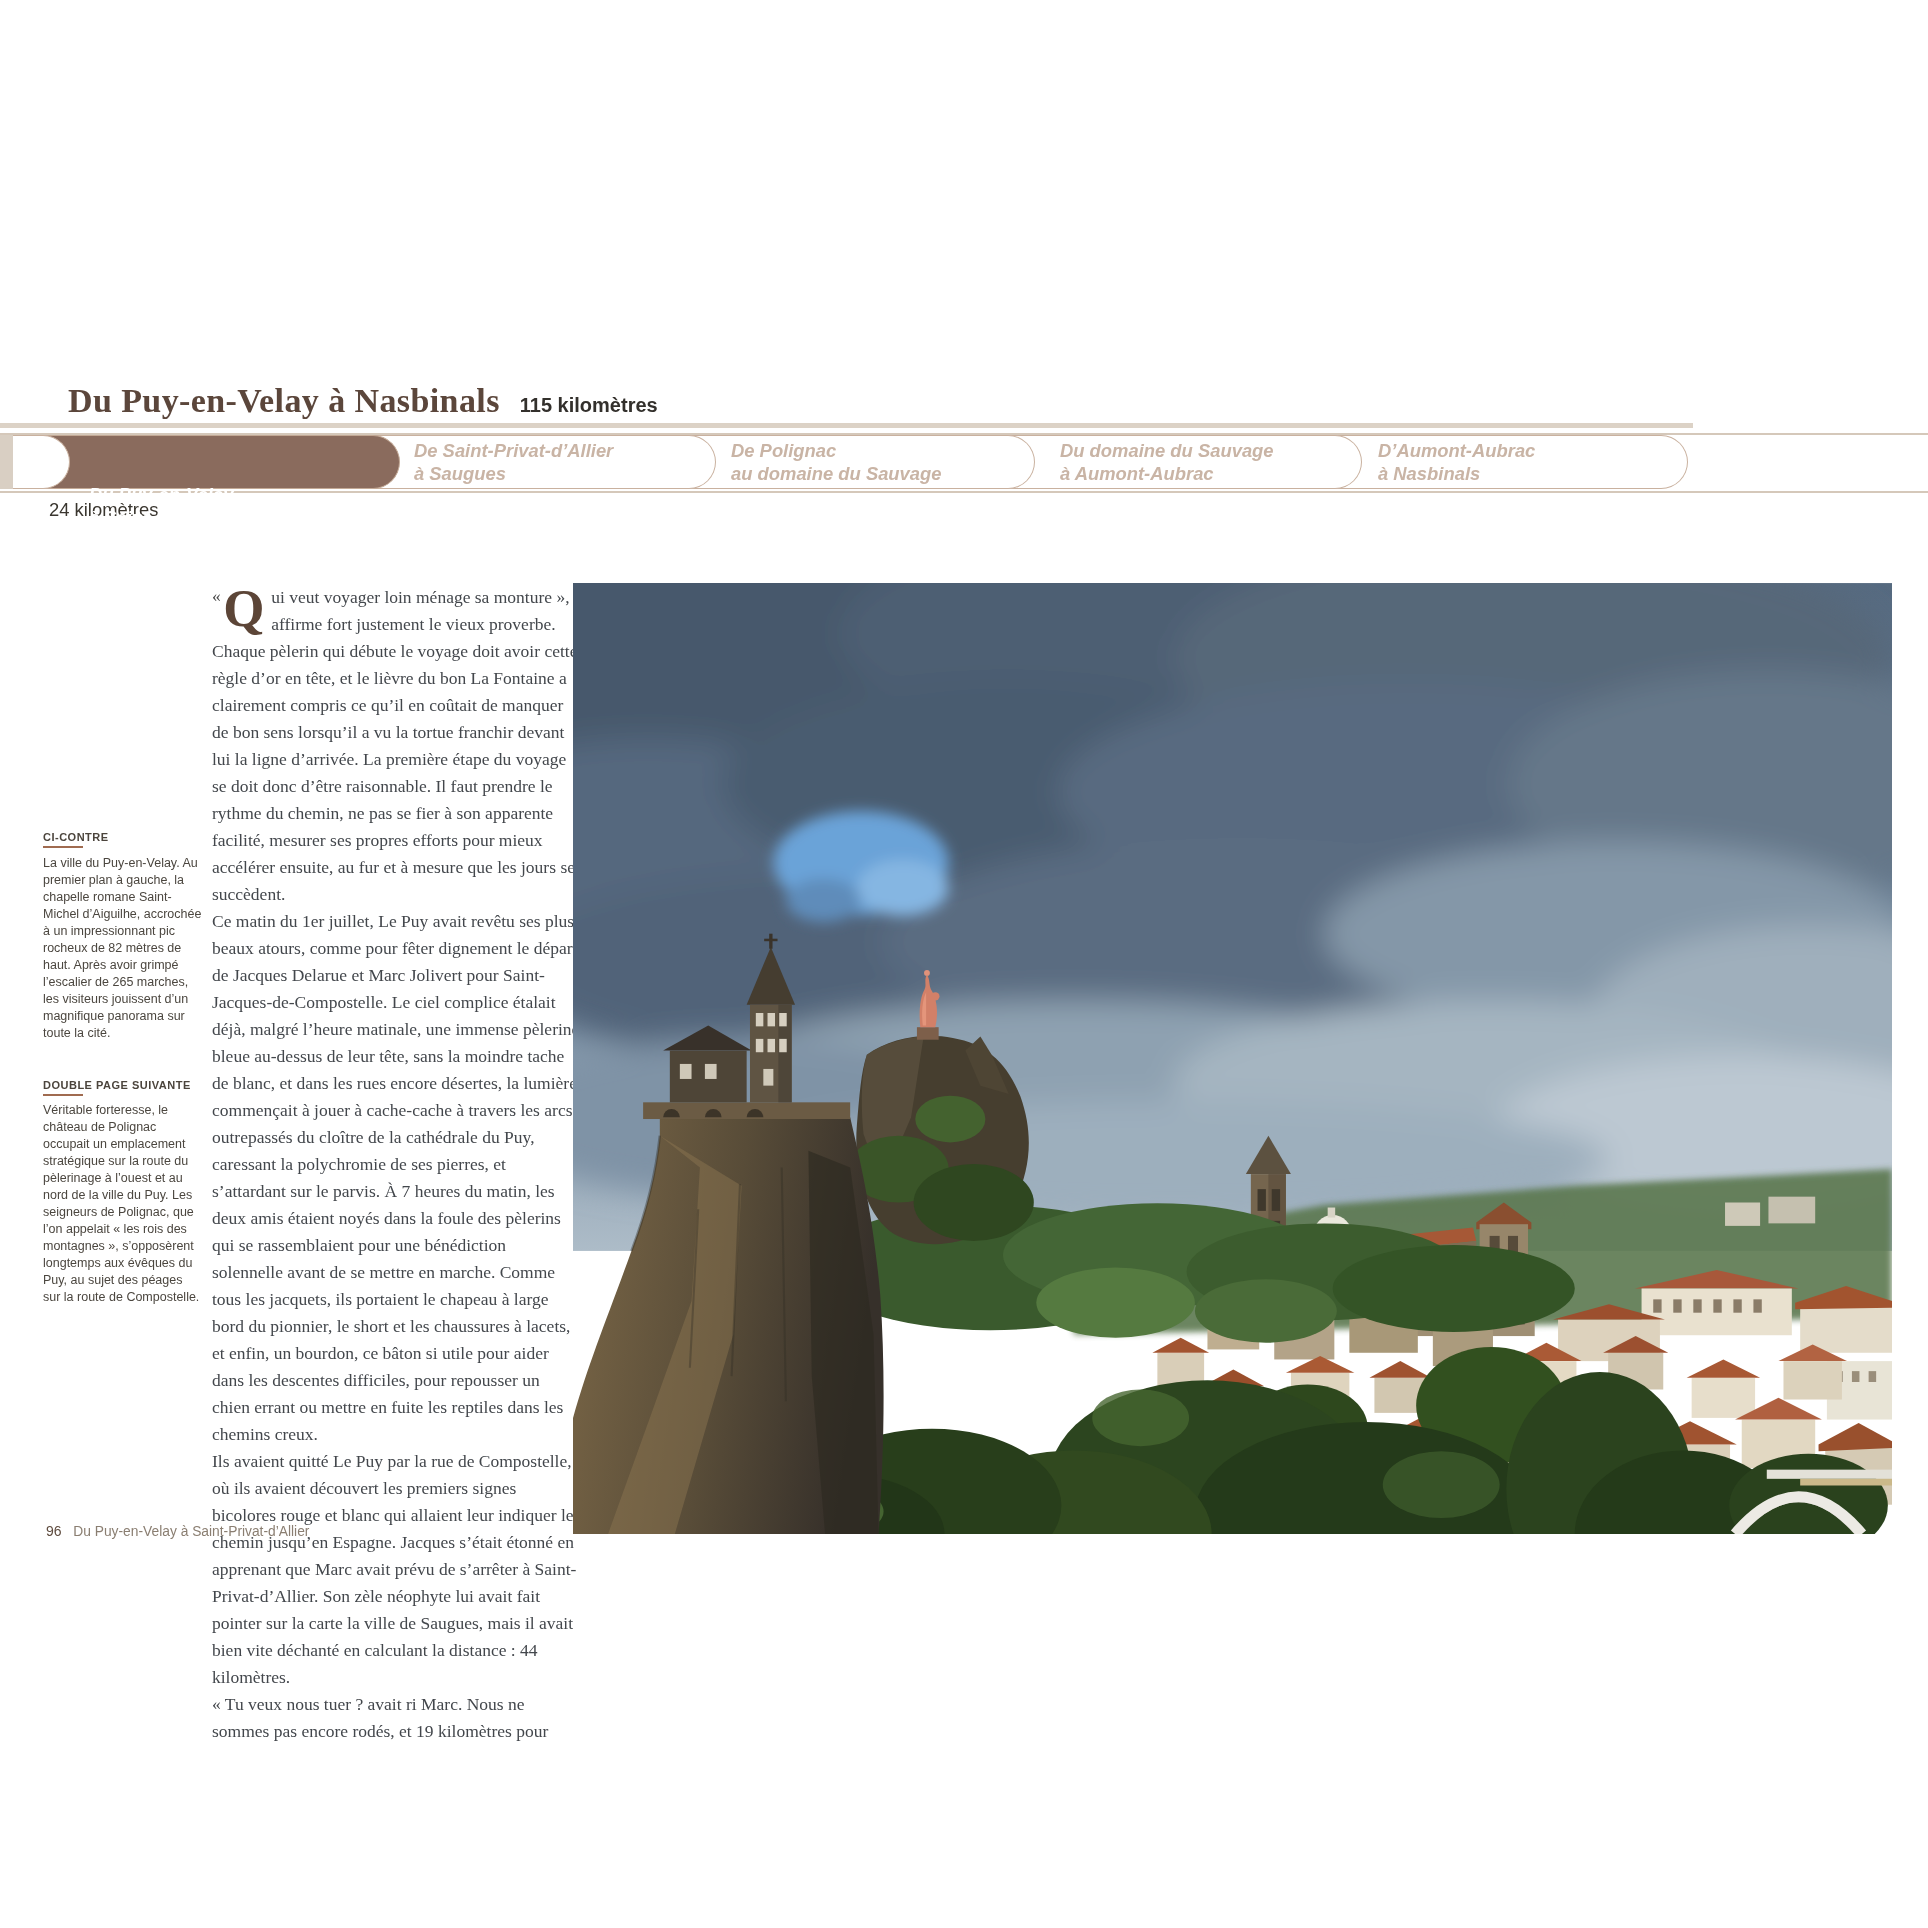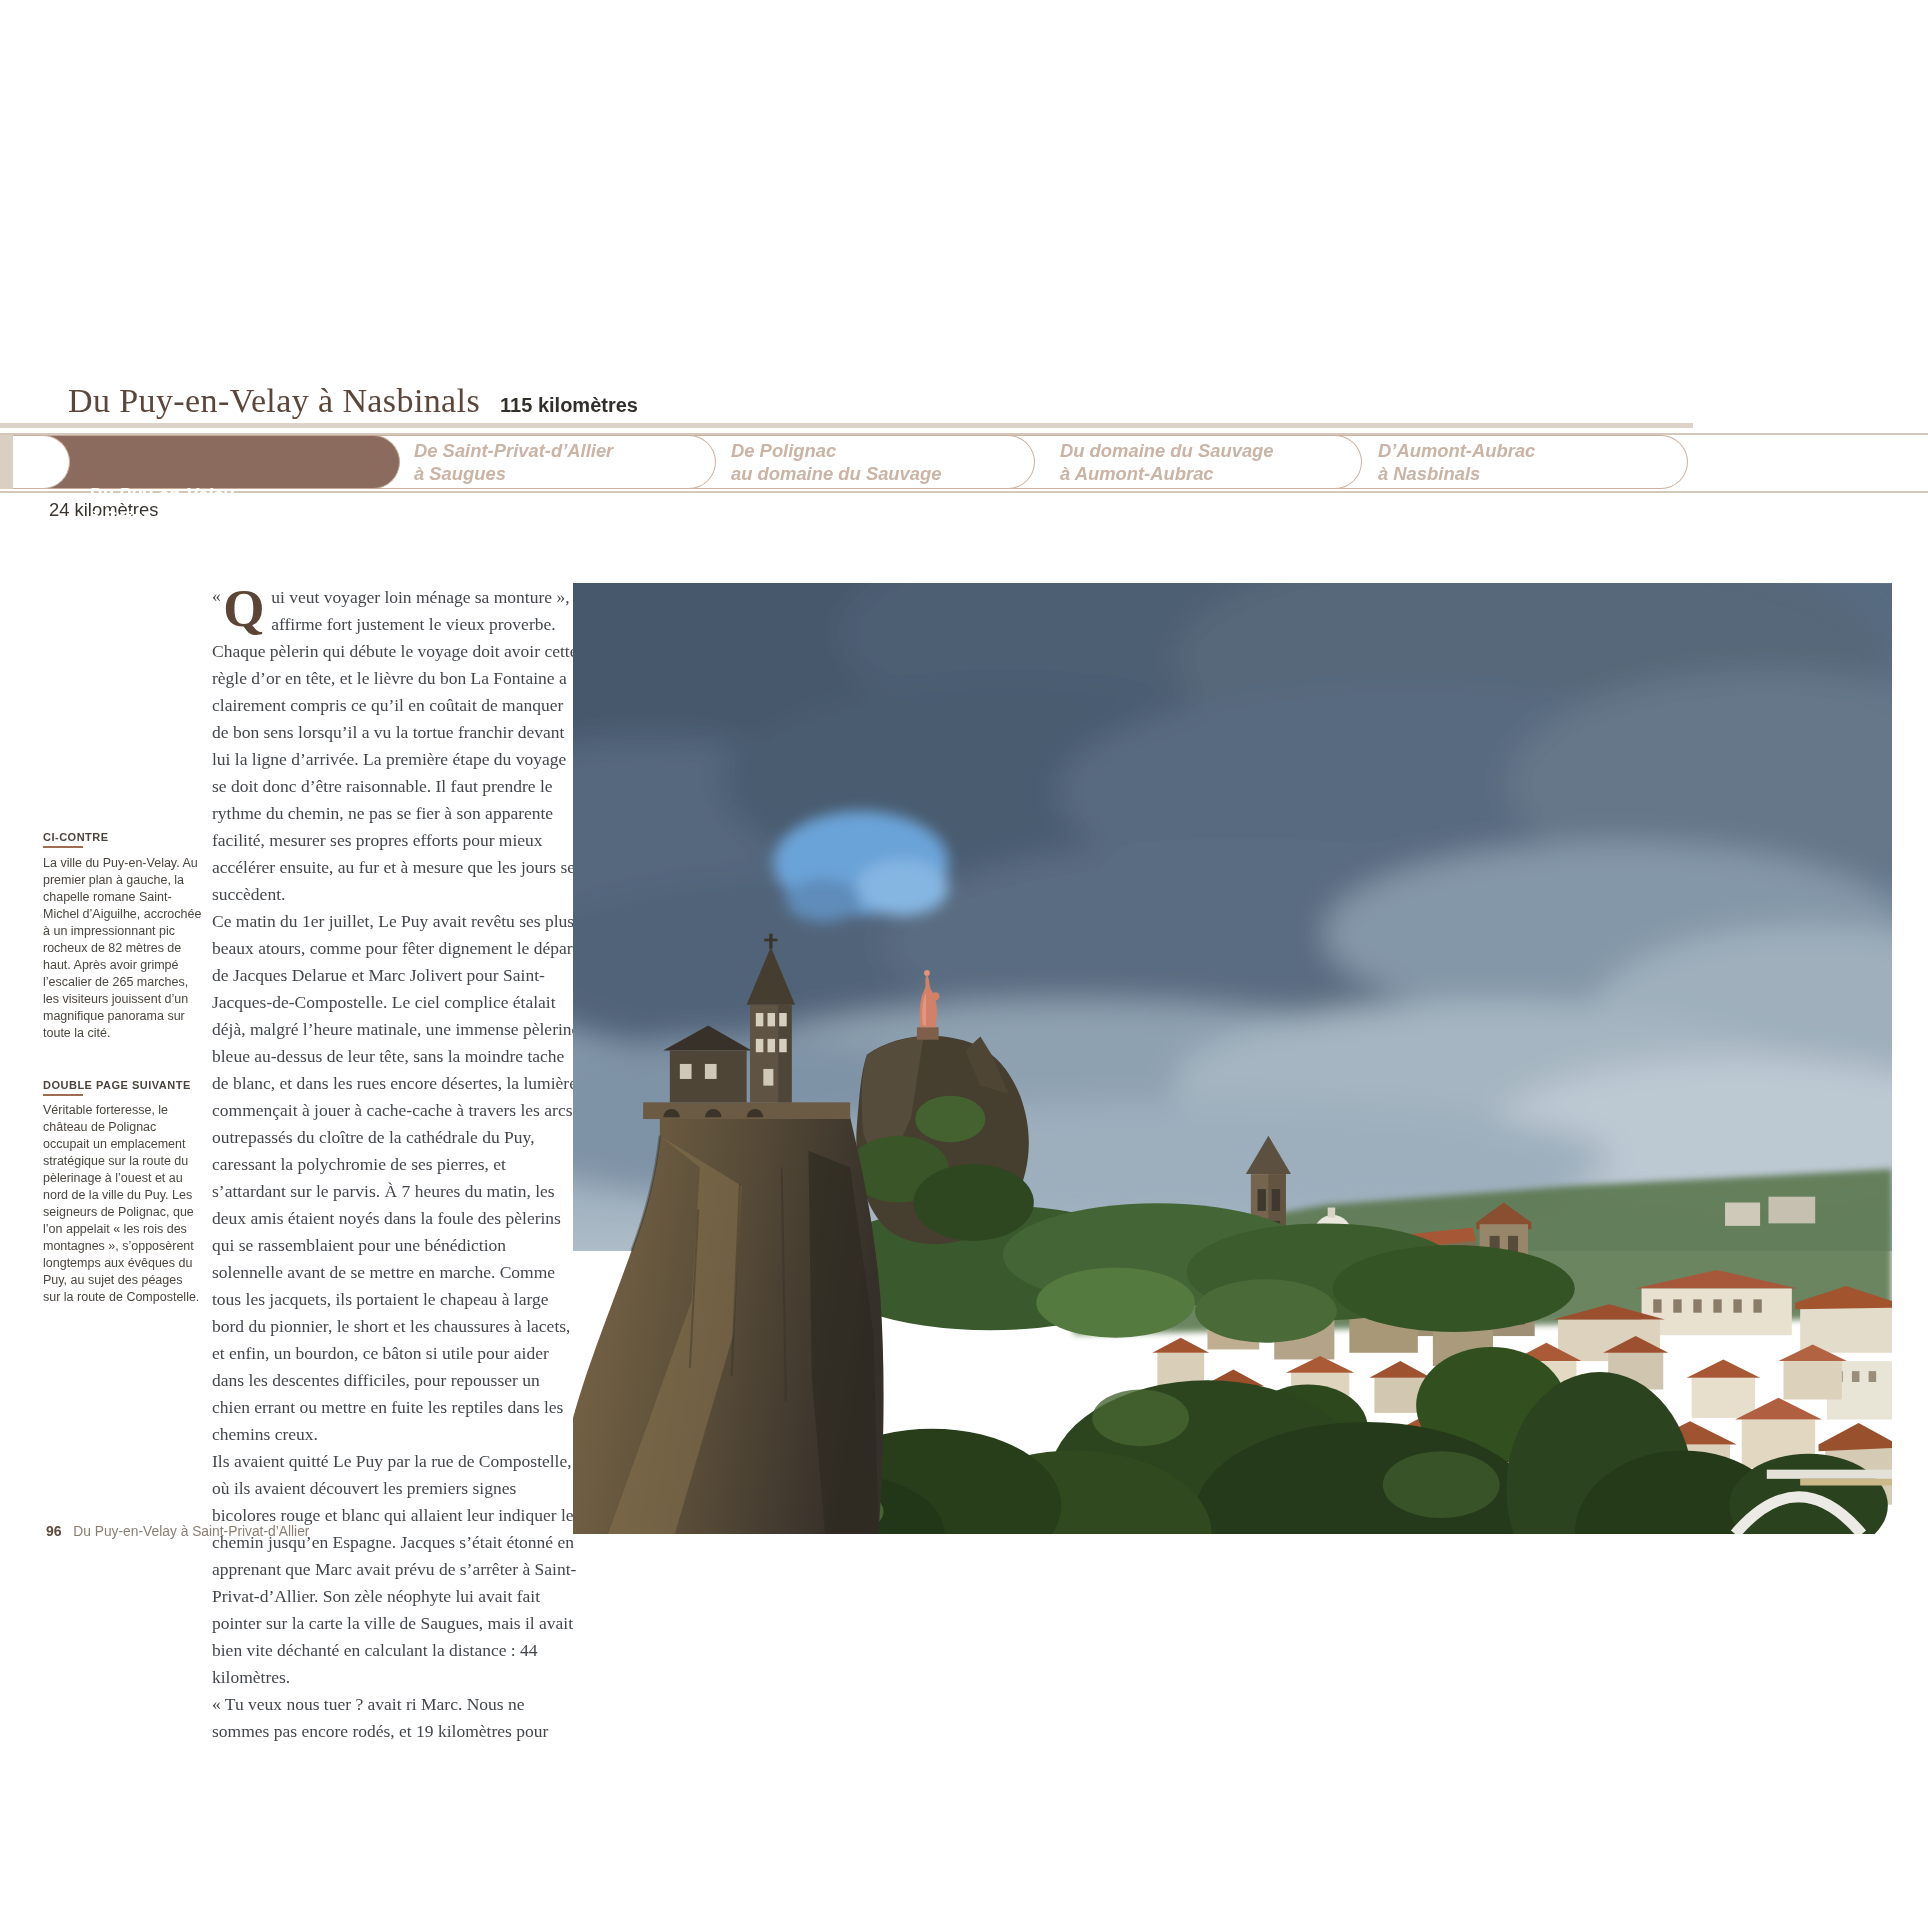--- a/index.html
+++ b/index.html
@@ -1,21 +1,21 @@
 <!DOCTYPE html>
 <html style="font-size:13.4px"><head>
 <meta charset="utf-8">
 <style>
   html,body{margin:0;padding:0;background:#ffffff;}
   .page{position:relative;width:1929px;height:1929px;background:#ffffff;overflow:hidden;
         font-family:"Liberation Sans",sans-serif;}
 
   
   .title-row{position:absolute;left:68px;top:382px;display:flex;align-items:baseline;}
-  .title{font-family:"Liberation Serif",serif;font-weight:normal;font-size:34px;color:#5b463b;letter-spacing:0.4px;}
+  .title{font-family:"Liberation Serif",serif;font-weight:bold;font-size:34px;color:#5b463b;letter-spacing:0.4px;}
   .title-distance{font-size:20px;color:#33302c;margin-left:20px;font-weight:bold;}
 
   
   .rail-beige-top{position:absolute;left:0;top:423px;width:1693px;height:5px;background:#dcd2c6;}
   .rail-line-top{position:absolute;left:0;top:433px;width:1929px;height:1.7px;background:#d5c8ba;}
   .rail-line-bottom{position:absolute;left:0;top:491px;width:1929px;height:1.7px;background:#d5c8ba;}
   .rail-left-sliver{position:absolute;left:0;top:435px;width:13.4px;height:54px;background:#d9cfc3;}
   .tab{position:absolute;top:435px;left:13.4px;height:54px;background:#ffffff;
        border:1.7px solid #c9b19f;border-left:none;border-radius:0 28px 28px 0;box-sizing:border-box;}
   .tab.stub{width:57px;z-index:7;}
@@ -45,21 +45,21 @@
   .open-quote{float:left;font-size:17.5px;line-height:25px;color:#4a4a4a;margin-right:2.5px;}
   .drop-cap{float:left;font-family:"Liberation Serif",serif;font-size:53px;line-height:43px;
             color:#5c4537;font-weight:bold;padding:3.3px 6.7px 0 0;}
 
   
   .photo{position:absolute;left:573px;top:583px;width:1319px;height:951px;overflow:hidden;}
   .photo svg{display:block;}
 
   
   .footer{position:absolute;left:46px;top:1523px;display:flex;align-items:baseline;}
-  .page-num{font-size:14px;font-weight:bold;color:#5e4b3e;}
+  .page-num{font-size:14px;font-weight:normal;color:#5e4b3e;}
   .footer-chapter{font-size:13.8px;color:#8a7e71;margin-left:11.7px;}
 </style>
 </head>
 <body>
 
 <div class="page">
 
   <div class="title-row">
     <div class="title">Du Puy-en-Velay à Nasbinals</div>
     <div class="title-distance">115 kilomètres</div>

